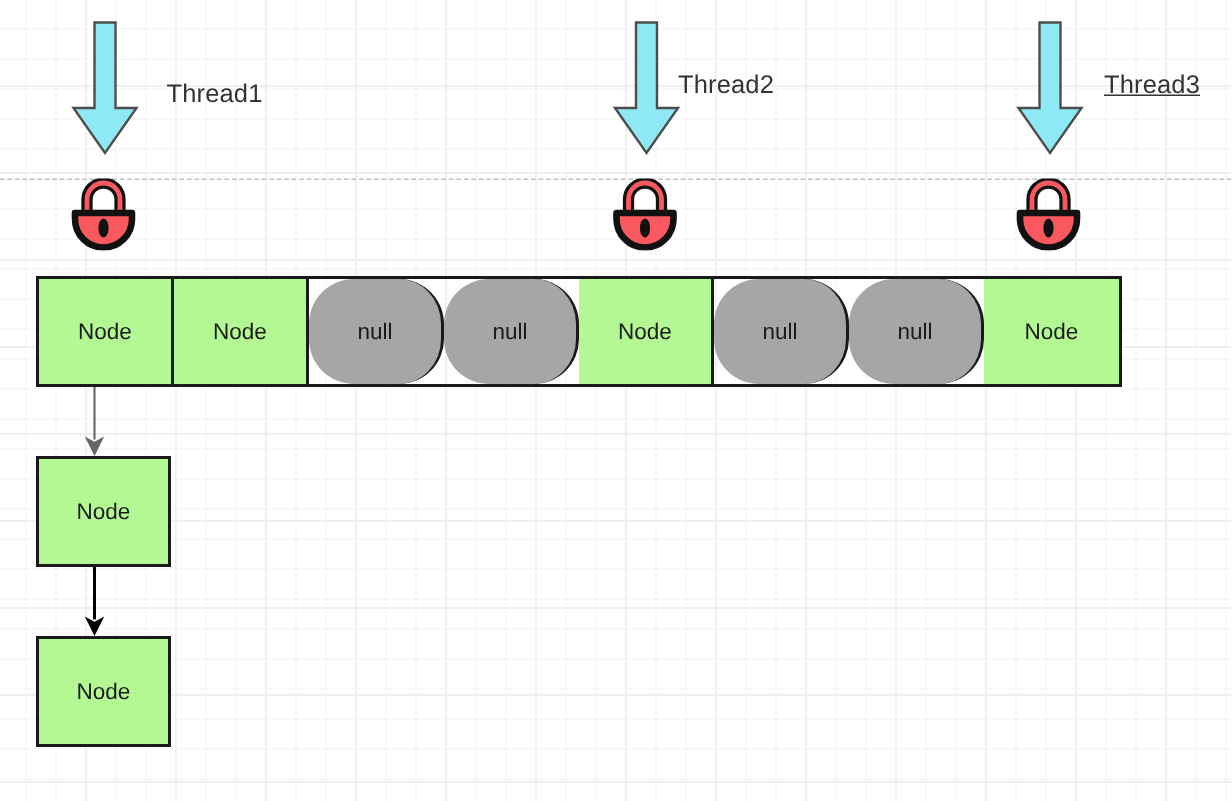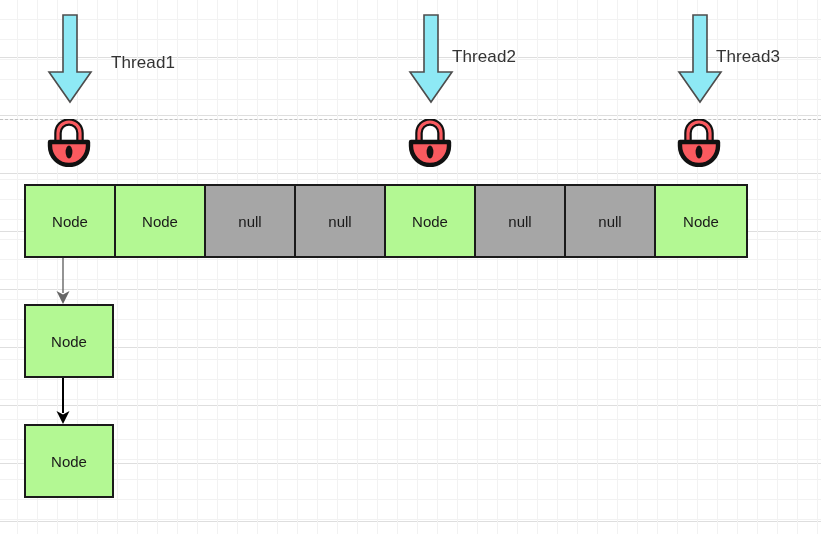--- a/index.html
+++ b/index.html
@@ -82,21 +82,21 @@
     box-sizing: border-box;
     display: flex;
     align-items: center;
     justify-content: center;
     font-size: 15px;
     color: #1a1a1a;
     border-right: 2px solid #1a1a1a;
   }
   .array-cell:last-child { border-right: none; }
   .array-cell.green { background: #b3f893; }
-  .array-cell.gray  { background: #a6a6a6; }
+  .array-cell.gray  { background: #a6a6a6; border-radius: 30px; }
 
   
   .node-box {
     position: absolute;
     box-sizing: border-box;
     background: #b3f893;
     border: 2px solid #1a1a1a;
     display: flex;
     align-items: center;
     justify-content: center;
@@ -128,21 +128,21 @@
     </svg>
   </div>
   <div class="thread-arrow" id="arrow-2" style="left: 677px; top: 14px;">
     <svg width="46" height="90" viewBox="0 0 46 90">
       <polygon points="16,1 30,1 30,58 44,58 23,88 2,58 16,58" fill="#8ee9f5" stroke="#4d4d4d" stroke-width="1.6" stroke-linejoin="miter"></polygon>
     </svg>
   </div>
 
   <div class="thread-label" id="tlabel-0" style="left: 111px; top: 53px;">Thread1</div>
   <div class="thread-label" id="tlabel-1" style="left: 452px; top: 47px;">Thread2</div>
-  <div class="thread-label" id="tlabel-2" style="left: 716px; top: 47px;">Thread3</div>
+  <div class="thread-label" id="tlabel-2" style="left: 736px; top: 47px; text-decoration: underline;">Thread3</div>
 
   <div class="lock-icon" id="lock-0" style="left: 44px; top: 119px;">
     <svg width="50" height="48" viewBox="0 0 50 48">
       <path d="M14 23 L14 14 A11 11 0 0 1 36 14 L36 23" fill="none" stroke="#111111" stroke-width="7.5"></path>
       <path d="M14 23 L14 14 A11 11 0 0 1 36 14 L36 23" fill="none" stroke="#fa5a5f" stroke-width="3.2"></path>
       <path d="M6 23 L44 23 L44 27 A19 19 0 0 1 6 27 Z" fill="#fa5a5f" stroke="#111111" stroke-width="4.4" stroke-linejoin="round"></path>
       <ellipse cx="25" cy="33" rx="3.4" ry="6.4" fill="#111111"></ellipse>
     </svg>
   </div>
   <div class="lock-icon" id="lock-1" style="left: 405px; top: 119px;">

